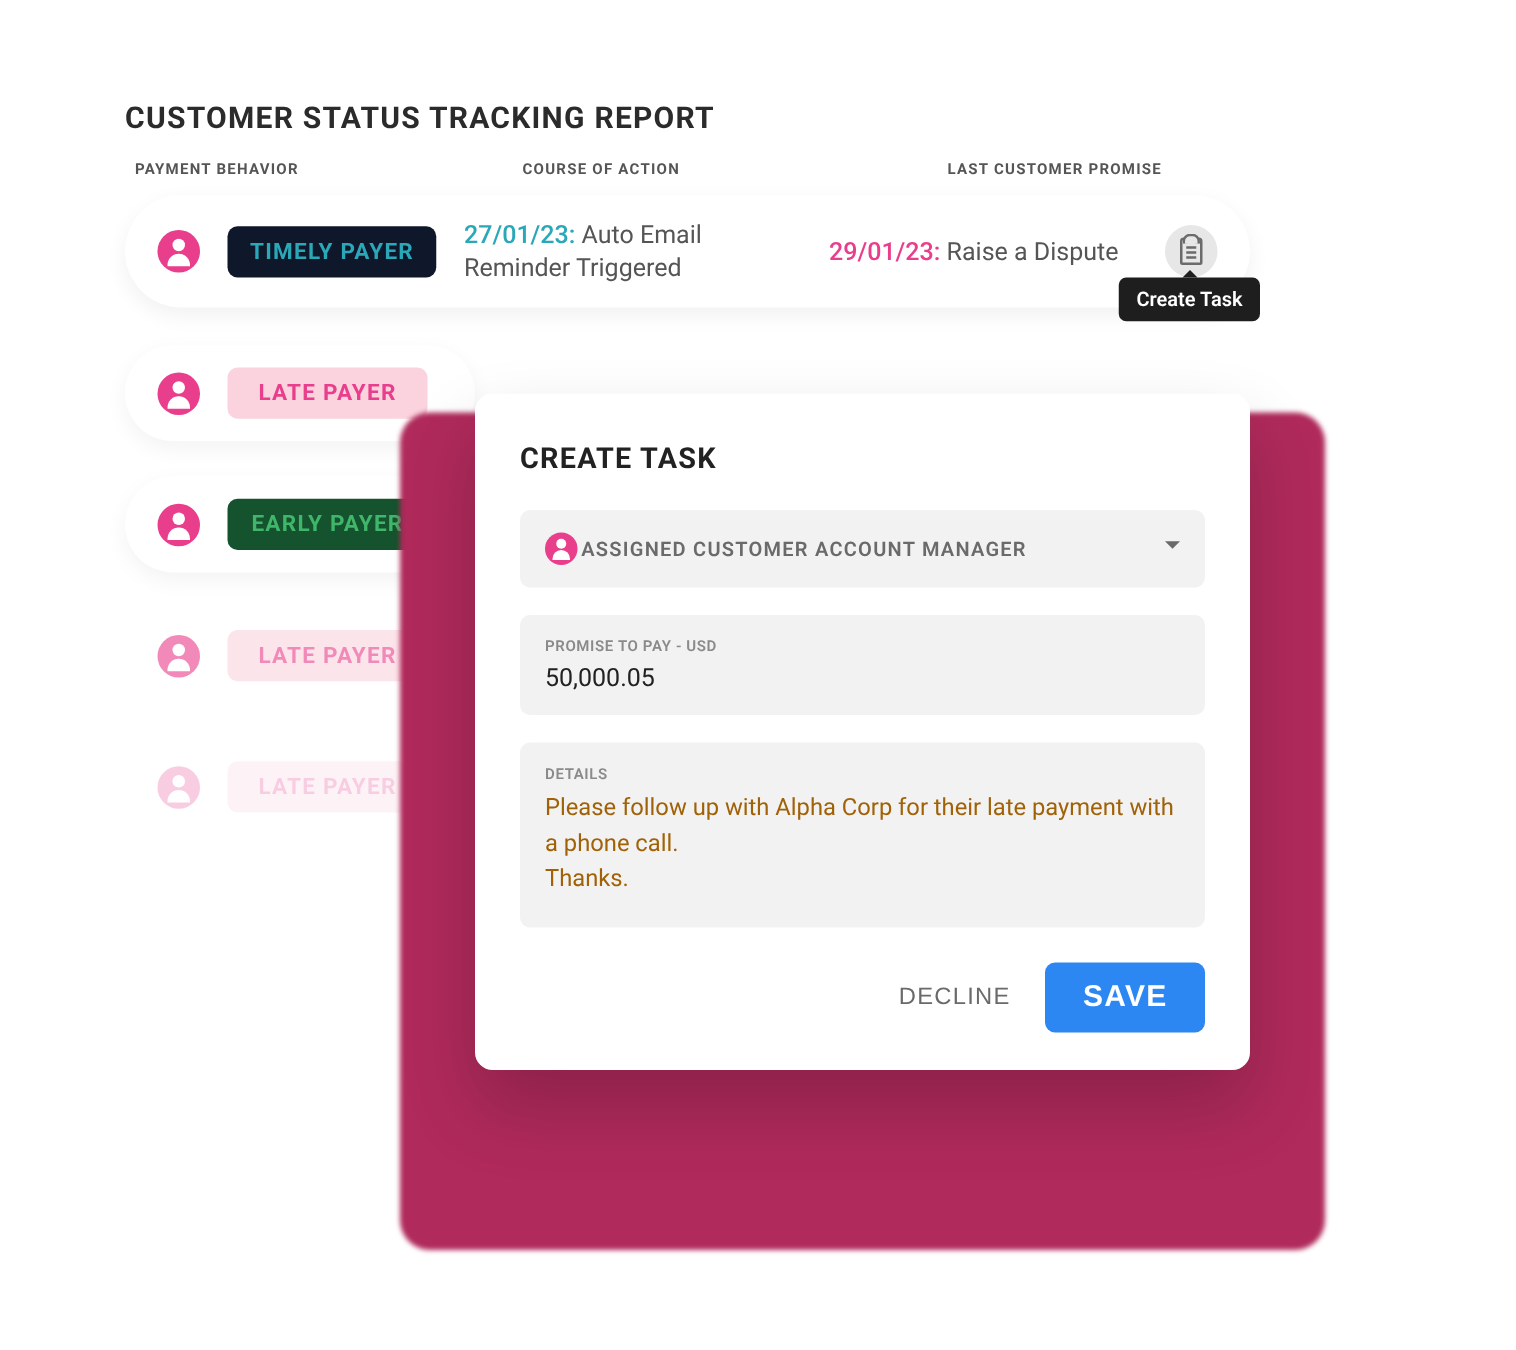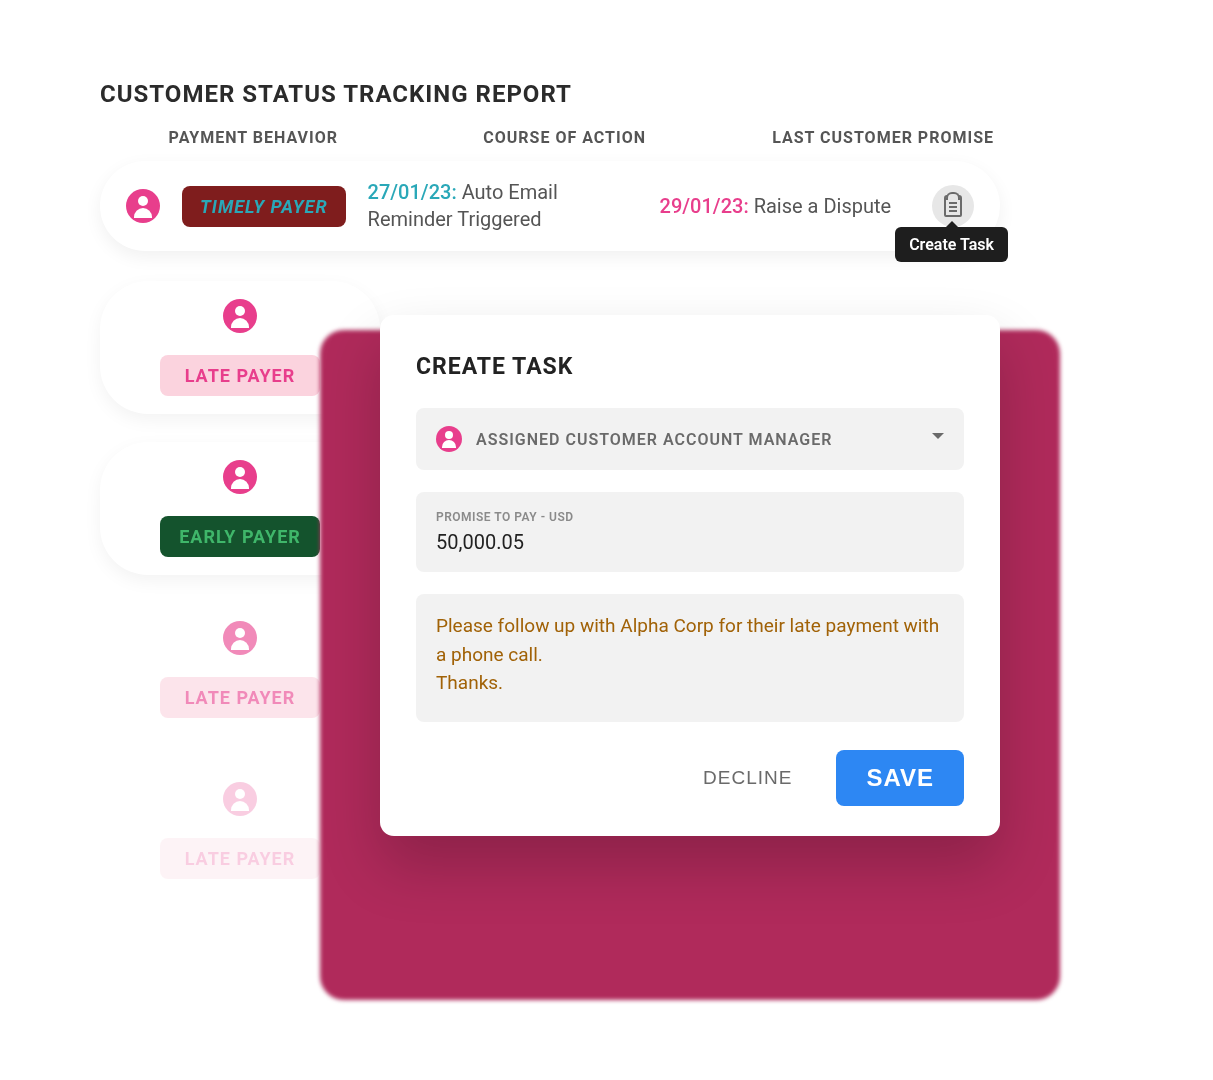--- a/index.html
+++ b/index.html
@@ -17,28 +17,27 @@
   }
   .title {
     font-size: 24px;
     font-weight: 700;
     letter-spacing: 1px;
     color: #2b2b2b;
     margin-bottom: 20px;
   }
   .col-headers {
     display: flex;
-    gap: 48px;
-    font-size: 16px;
+    gap: 80px;
+    font-size: 12px;
     font-weight: 700;
     letter-spacing: 1px;
     color: #555;
     margin-bottom: 14px;
     padding-left: 8px;
-    text-align: right;
   }
   .col-headers > div:nth-child(1){ width: 230px; }
   .col-headers > div:nth-child(2){ width: 260px; }
   .col-headers > div:nth-child(3){ width: 300px; }
 
   .card {
     background: #fff;
     border-radius: 48px;
     box-shadow: 0 6px 18px rgba(0,0,0,0.06);
     padding: 18px 26px;
@@ -70,21 +69,21 @@
   }
   .badge {
     font-size: 18px;
     font-weight: 700;
     letter-spacing: 1px;
     padding: 10px 18px;
     border-radius: 8px;
     min-width: 160px;
     text-align: center;
   }
-  .badge.teal { background:#7f1d1d; color:#2aa8b8;font-style:italic; }
+  .badge.teal { background:#0f172a; color:#2aa8b8; }
   .badge.pink { background:#fbd3de; color:#e83e8c; }
   .badge.green{ background:#14532d; color:#3fb66a; }
 
   .col-text {
     font-size: 20px;
     color:#555;
     line-height:1.35;
   }
   .col-text .date-teal { color:#2aa8b8; font-weight:500; }
   .col-text .date-pink { color:#e83e8c; font-weight:500; }
@@ -147,21 +146,20 @@
   .simple-row {
     background:#fff;
     border-radius:48px;
     box-shadow: 0 6px 18px rgba(0,0,0,0.05);
     padding:18px 26px;
     margin-bottom:28px;
     display:flex;
     align-items:center;
     gap:22px;
     width:280px;
-    flex-direction:column;
   }
   .simple-row.faded { opacity:0.6; box-shadow:none; }
   .simple-row.faded2 { opacity:0.25; box-shadow:none; }
 
   
   .pink-shadow{
     position:absolute;
     top:330px; left:320px;
     width:740px; height:670px;
     background:#b02a5b;
@@ -185,21 +183,21 @@
     margin-bottom:28px;
   }
   .field {
     background:#f2f2f2;
     border-radius:8px;
     padding:18px 20px;
   }
   .assignee {
     display:flex;
     align-items:center;
-    gap:14px;
+    gap:3px;
     margin-bottom:22px;
   }
   .assignee .label{
     font-size:16px;
     font-weight:600;
     letter-spacing:1px;
     color:#6a6a6a;
   }
   .chevron{
     margin-left:auto;
@@ -259,21 +257,21 @@
   .details .text{
     font-size:19px;
     color:#a16207;
     line-height:1.5;
     white-space:pre-line;
   }
   .actions{
     display:flex;
     justify-content:flex-end;
     align-items:center;
-    gap:44px;
+    gap:28px;
   }
   .decline{
     font-size:19px;
     font-weight:500;
     letter-spacing:1px;
     color:#6a6a6a;
     background:none;
     border:none;
     cursor:pointer;
   }
@@ -353,20 +351,21 @@
   </div>
 
   <div class="row2">
     <div class="field">
       <div class="small-label">PROMISE TO PAY - USD</div>
       <div class="value">50,000.05</div>
     </div>
   </div>
 
   <div class="details">
+    <div class="small-label">DETAILS</div>
     <div class="text">Please follow up with Alpha Corp for their late payment with a phone call.
 Thanks.</div>
   </div>
 
   <div class="actions">
     <button class="decline">DECLINE</button>
     <button class="save">SAVE</button>
   </div>
 </div>
 

